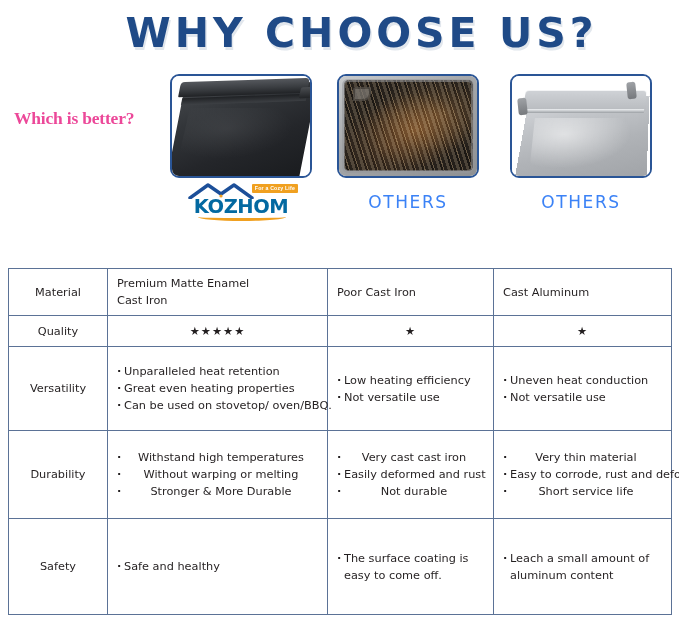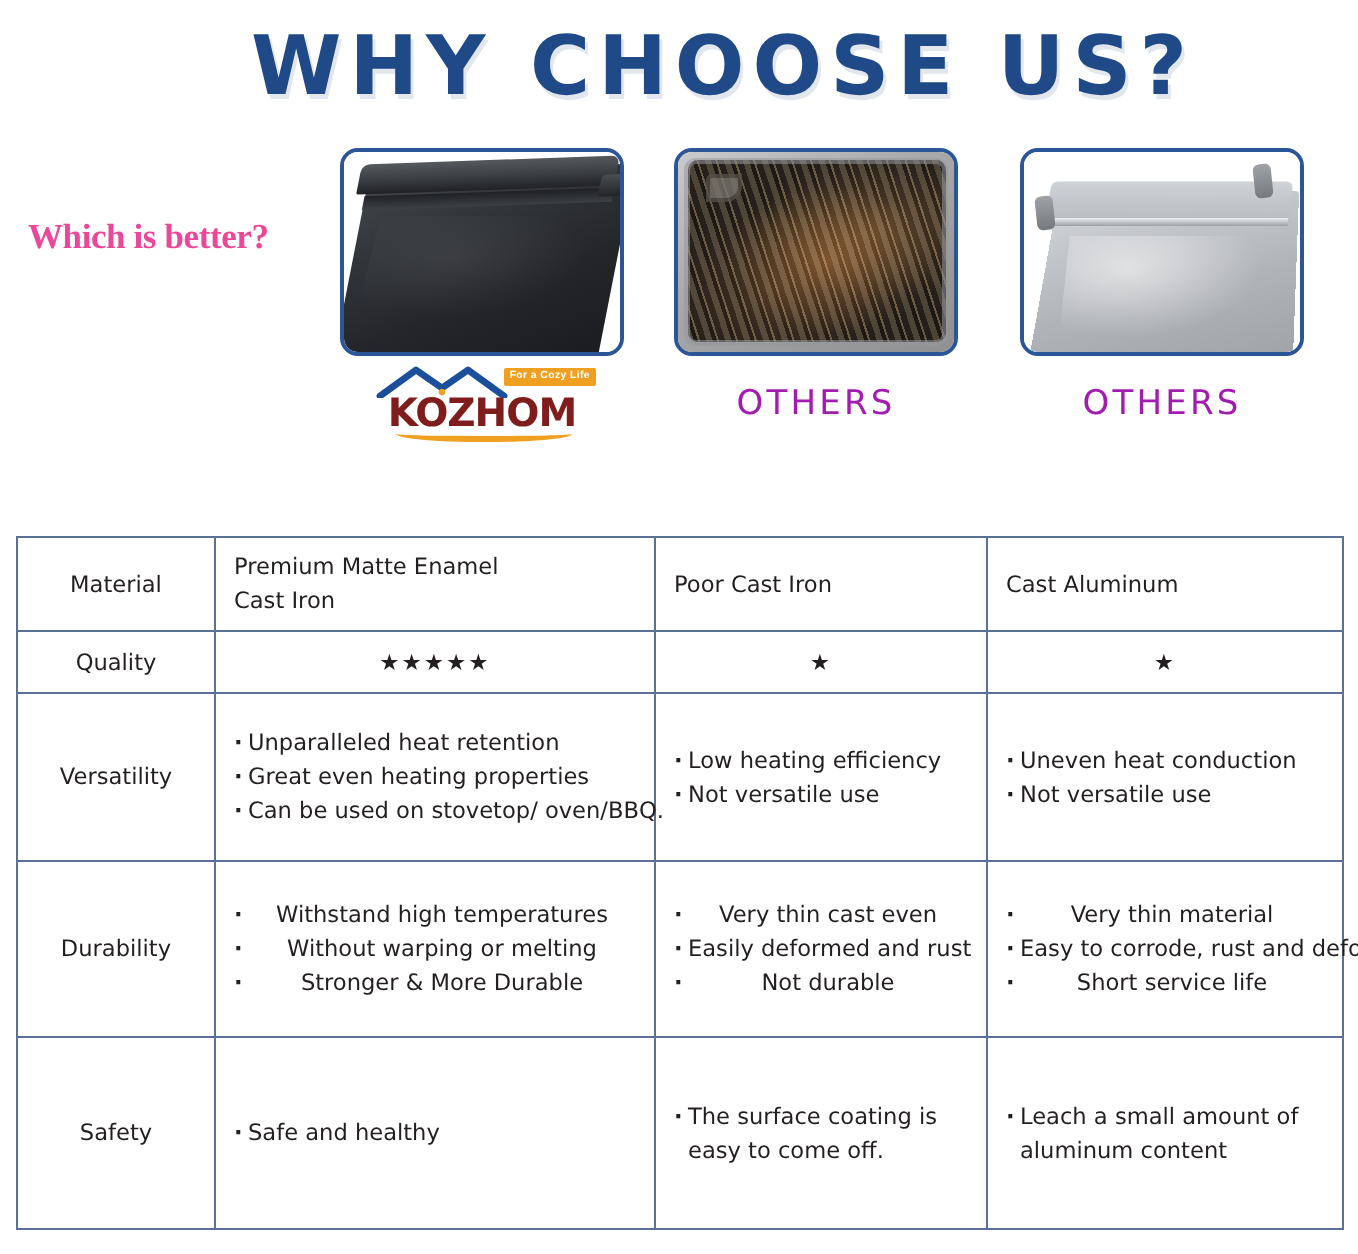--- a/index.html
+++ b/index.html
@@ -210,21 +210,21 @@
     margin-top: 6px;
     text-align: center;
     height: 36px;
     display: flex;
     align-items: center;
     justify-content: center;
   }
   .others-label {
     font-family: "DejaVu Sans", sans-serif;
     font-size: 17px;
-    color: #a21caf;
+    color: #3b82f6;
     letter-spacing: 1.6px;
   }
 
   .logo { position: relative; width: 118px; height: 38px; }
   .logo .roof {
     position: absolute; left: 6px; top: 0; width: 66px; height: 16px;
   }
   .logo .tagline {
     position: absolute; right: 2px; top: 1px;
     background: #f0a020;
@@ -236,21 +236,21 @@
     white-space: nowrap;
     border-radius: 1px;
   }
   .logo .word {
     position: absolute; left: 0; top: 12px;
     width: 118px;
     text-align: center;
     font-family: "DejaVu Sans", sans-serif;
     font-size: 19.5px;
     font-weight: bold;
-    color: #7f1d1d;
+    color: #0369a1;
     letter-spacing: -0.5px;
   }
   .logo .swoosh {
     position: absolute; left: 16px; bottom: 0;
     width: 88px; height: 8px;
     border-bottom: 3px solid #f0a020;
     border-radius: 0 0 50% 50%;
   }
 
   
@@ -430,21 +430,21 @@
         <td class="rowhead">Durability</td>
         <td>
           <ul class="bullets">
             <li>Withstand high temperatures</li>
             <li>Without warping or melting</li>
             <li>Stronger &amp; More Durable</li>
           </ul>
         </td>
         <td>
           <ul class="bullets">
-            <li>Very thin cast even</li>
+            <li>Very cast cast iron</li>
             <li>Easily deformed and rust</li>
             <li>Not durable</li>
           </ul>
         </td>
         <td>
           <ul class="bullets">
             <li>Very thin material</li>
             <li>Easy to corrode, rust and deform</li>
             <li>Short service life</li>
           </ul>

